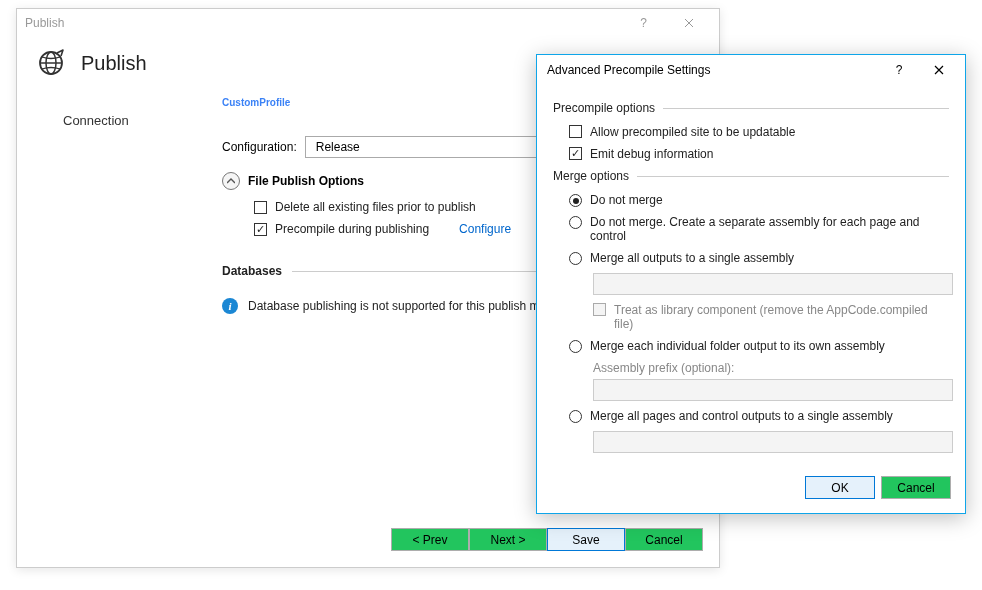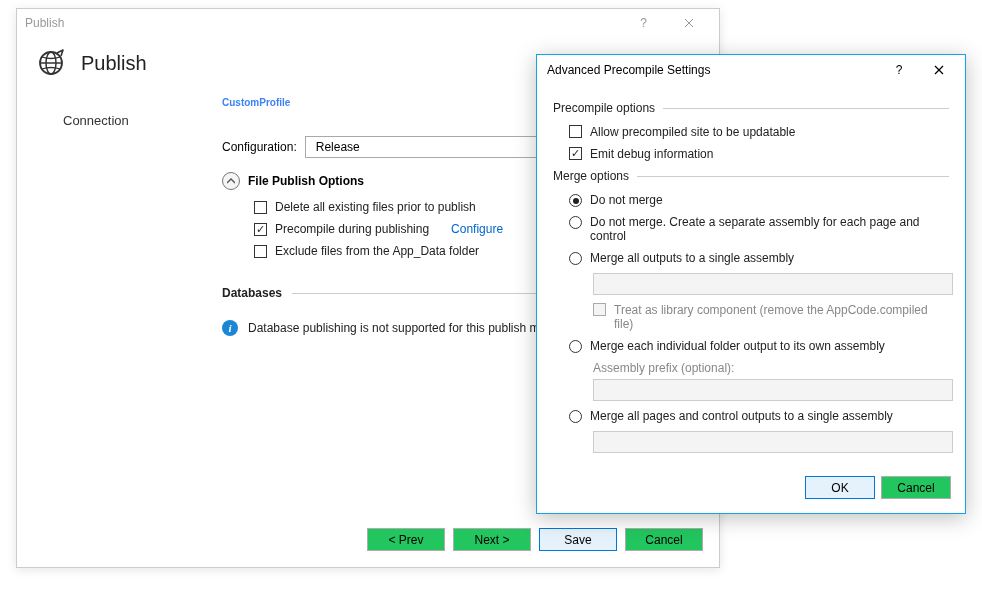--- a/index.html
+++ b/index.html
@@ -145,21 +145,21 @@
       justify-content: center;
       background: #fff;
       flex-shrink: 0;
     }
     .cb.checked::after {
       content: "✓";
       font-size: 11px;
       line-height: 1;
       color: #222;
     }
-    .link { color: #0066cc; cursor: pointer; margin-left: 14px; }
+    .link { color: #0066cc; cursor: pointer; margin-left: 22px; }
 
     .databases-label {
       margin-top: 28px;
       font-size: 12px;
       font-weight: bold;
       color: #222;
       display: flex;
       align-items: center;
       gap: 10px;
     }
@@ -187,21 +187,20 @@
       font-style: italic;
       font-family: Georgia, serif;
       flex-shrink: 0;
     }
 
     .button-bar {
       position: absolute;
       bottom: 16px;
       right: 16px;
       display: flex;
-      gap: 8px;
     }
     .btn {
       min-width: 78px;
       height: 23px;
       border: 1px solid #adadad;
       background: #22c55e;
       font-family: inherit;
       font-size: 12px;
       cursor: default;
       padding: 0 12px;
@@ -353,24 +352,20 @@
 
       <div class="checkbox-row">
         <span class="cb"></span>
         <span>Delete all existing files prior to publish</span>
       </div>
       <div class="checkbox-row">
         <span class="cb checked"></span>
         <span>Precompile during publishing</span>
         <span class="link">Configure</span>
       </div>
-      <div class="checkbox-row">
-        <span class="cb"></span>
-        <span>Exclude files from the App_Data folder</span>
-      </div>
 
       <div class="databases-label">
         <span>Databases</span>
         <div class="line"></div>
       </div>
       <div class="db-msg">
         <div class="info-icon">i</div>
         <span>Database publishing is not supported for this publish method.</span>
       </div>
     </div>

